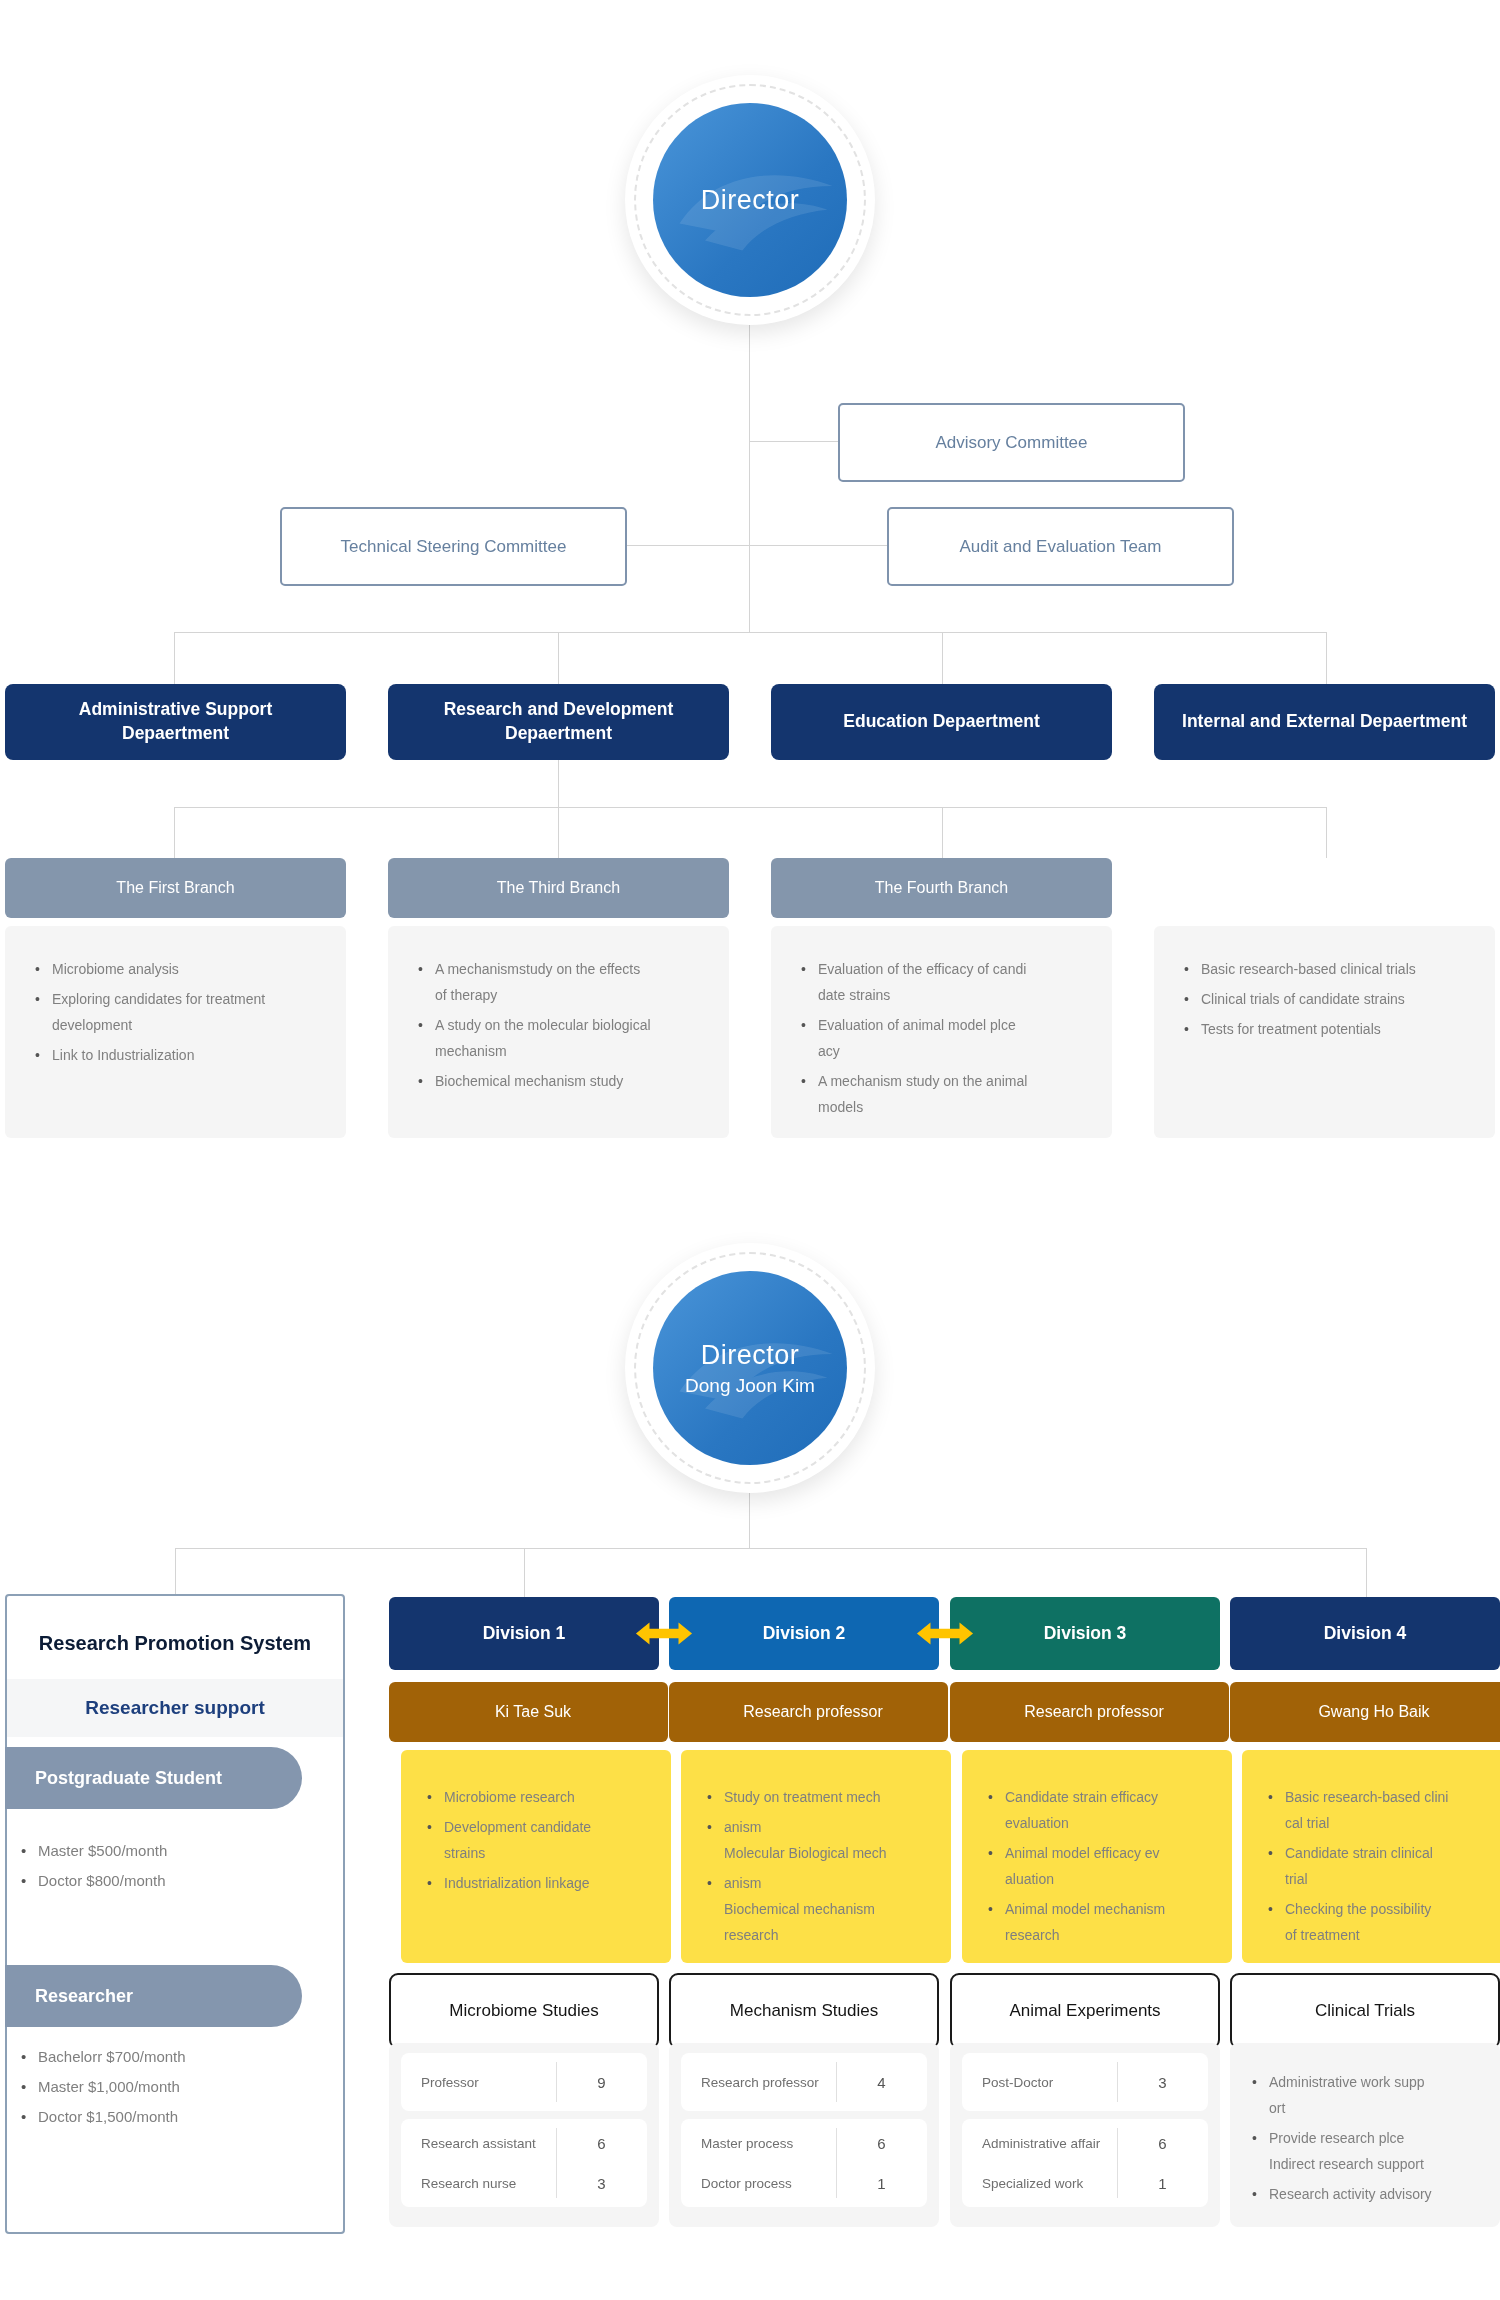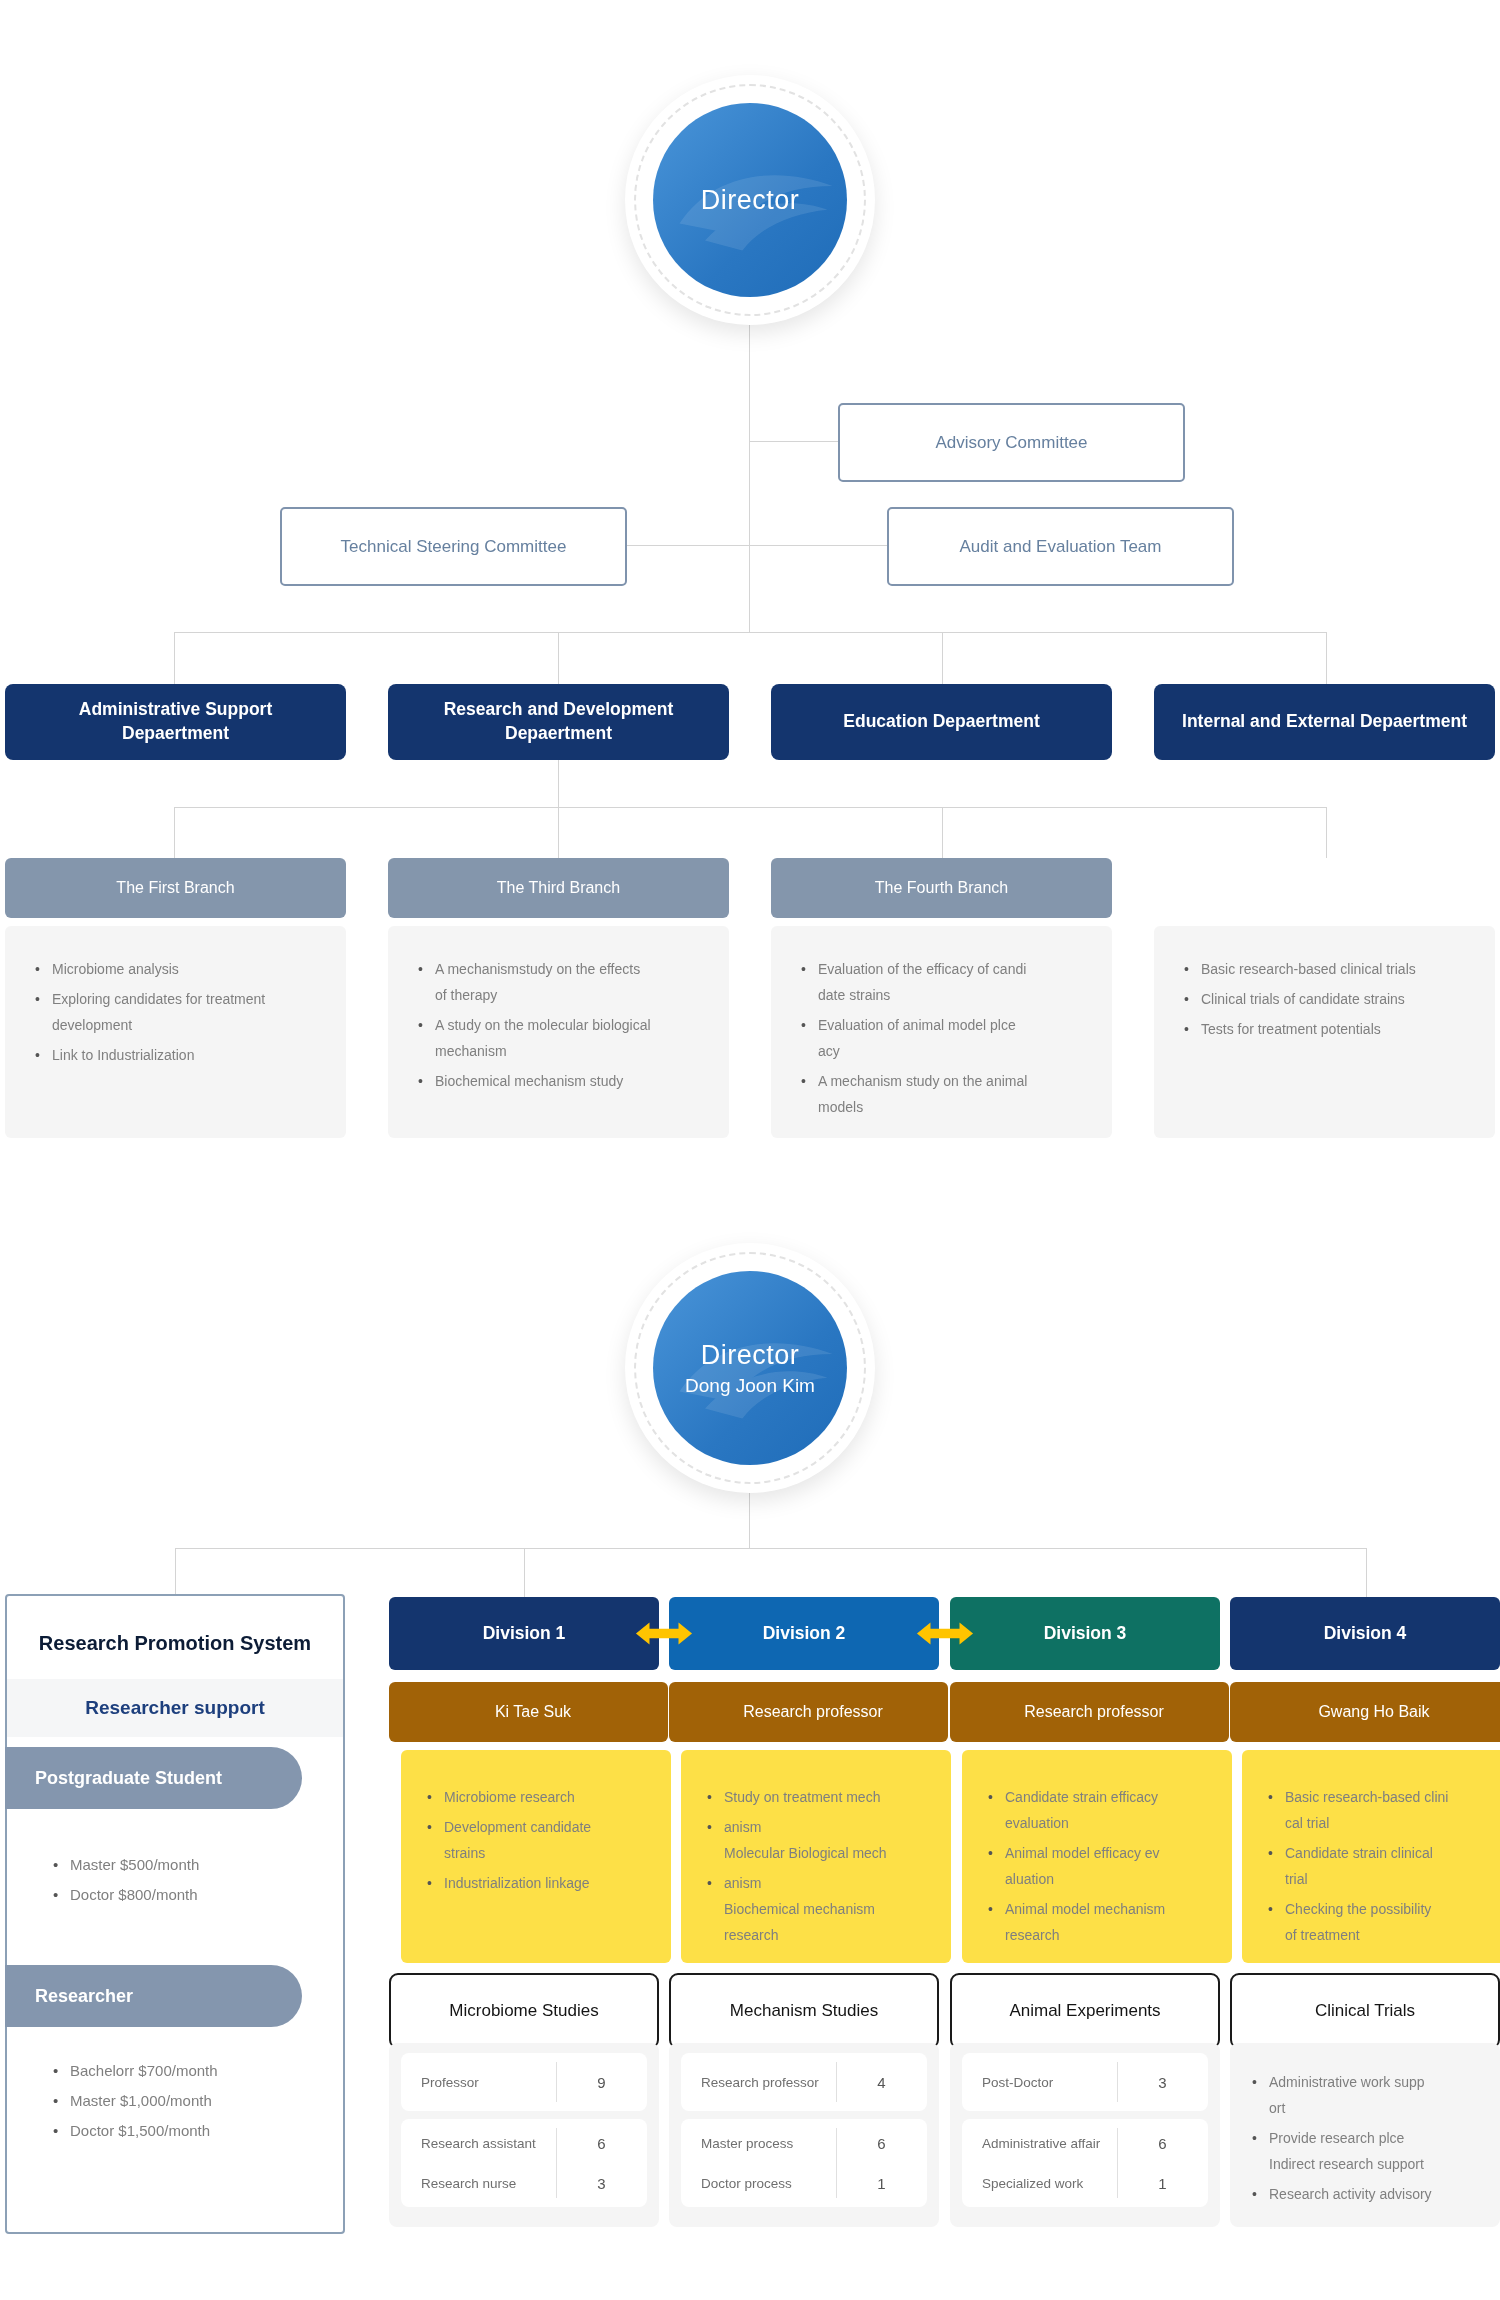--- a/index.html
+++ b/index.html
@@ -51,21 +51,21 @@
   .panel{position:absolute;left:5px;top:1594px;width:340px;height:640px;background:#fff;
          border:2px solid #8ca0b6;border-radius:4px;box-sizing:border-box;}
   .panel-title{position:absolute;left:0;top:36px;width:100%;text-align:center;color:#0c1c36;
          font-size:20px;font-weight:600;}
   .panel-band{position:absolute;left:0;top:83px;width:100%;height:58px;background:#f5f6f7;
          display:flex;align-items:center;justify-content:center;color:#1d3f7d;font-size:19px;
          font-weight:600;}
   .pill{position:absolute;left:-2px;width:297px;height:62px;background:#8496ae;
         border-radius:0 31px 31px 0;display:flex;align-items:center;color:#fff;font-size:18px;
         font-weight:bold;padding-left:30px;box-sizing:border-box;}
-  .panel-list{position:absolute;left:46px;width:280px;margin-top:14px;}
+  .panel-list{position:absolute;left:14px;width:280px;}
   .panel-list .ln{font-size:15px;line-height:30px;}
   .panel-list .ln.b{margin-top:0;}
 
   
   .divcol{position:absolute;top:1597px;width:270px;height:640px;}
   .div-head{position:absolute;left:0;top:0;width:100%;height:73px;border-radius:6px;
         display:flex;align-items:center;justify-content:center;color:#fff;font-weight:bold;
         font-size:17.5px;}
   .div-sub{position:absolute;left:0;top:85px;width:100%;height:60px;background:#a16207;
         border-radius:6px;display:flex;align-items:center;justify-content:center;color:#fff;

